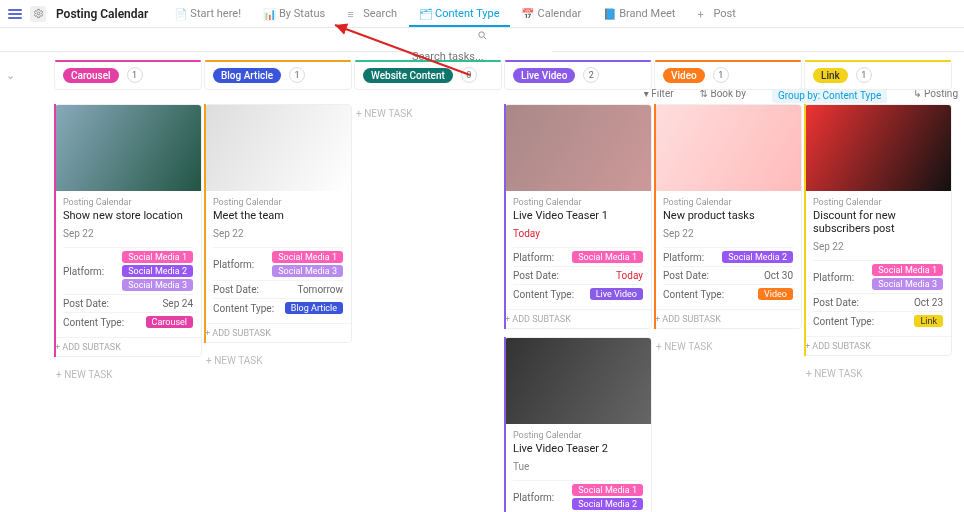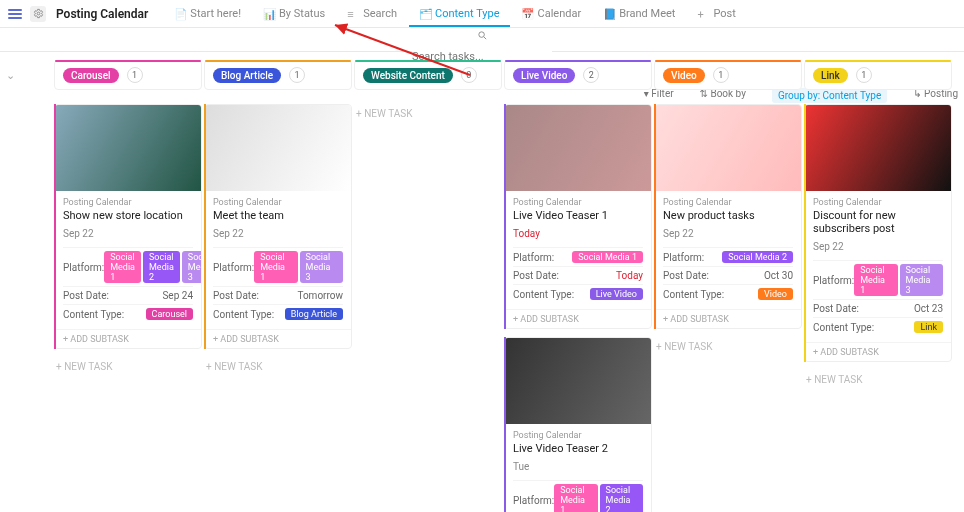--- a/index.html
+++ b/index.html
@@ -27,23 +27,23 @@
 .count { width: 16px; height: 16px; border-radius: 8px; border: 1px solid #ddd; display: flex; align-items: center; justify-content: center; font-size: 9px; color: #666; }
 .card { border: 1px solid #eee; border-radius: 4px; overflow: hidden; margin-bottom: 8px; }
 .card-img { width: 100%; height: 86px; background: #ddd; display: flex; align-items: center; justify-content: center; color:#777; font-size:9px; }
 .card-body { padding: 6px 8px; }
 .proj { color: #999; font-size: 9px; margin-bottom: 2px; }
 .card-title { font-size: 11px; color: #222; margin-bottom: 6px; }
 .card-date { font-size: 10px; color: #888; margin-bottom: 8px; }
 .card-date.today { color: #d23; }
 .field { display: flex; align-items: center; justify-content: space-between; font-size: 10px; color: #666; padding: 3px 0; border-top: 1px solid #f3f3f3; }
 .field:first-of-type { border-top: none; }
-.tagstack { display: flex; gap: 2px; align-items: flex-end; }
+.tagstack { display: flex; flex-direction: column; gap: 2px; align-items: flex-end; }
 .tag { padding: 1px 6px; border-radius: 3px; color: #fff; font-size: 9px; }
-.addsub { padding: 4px 8px; color: #aaa; font-size: 9px; border-top: 1px solid #f3f3f3; cursor:pointer; }
+.addsub { padding: 4px 0; color: #aaa; font-size: 9px; border-top: 1px solid #f3f3f3; cursor:pointer; }
 .newtask { color: #bbb; font-size: 10px; padding: 4px 2px; cursor: pointer; }
 .card-wrap { position: relative; }
 .arrow { position: absolute; top: 20px; left: 325px; width: 150px; height: 60px; pointer-events: none; }
 .icon-svg { width: 11px; height: 11px; }
 </style>
 </head>
 <body>
 
 <div class="topbar">
   <div class="menu-icon">

